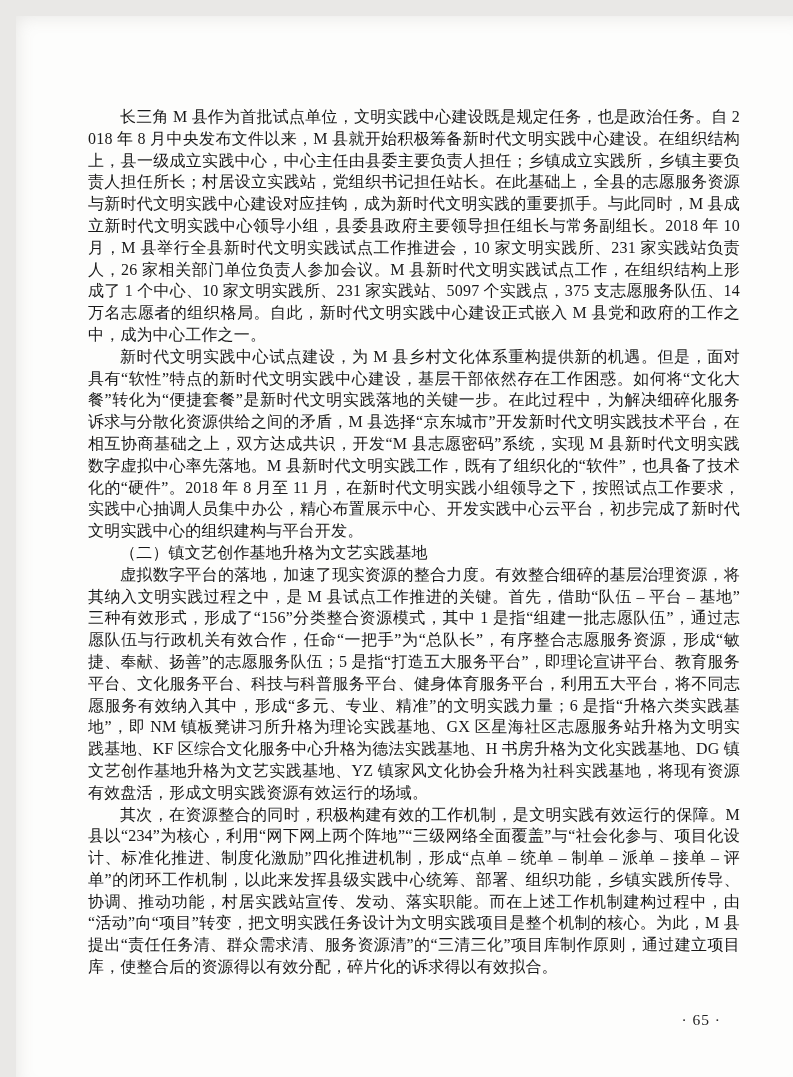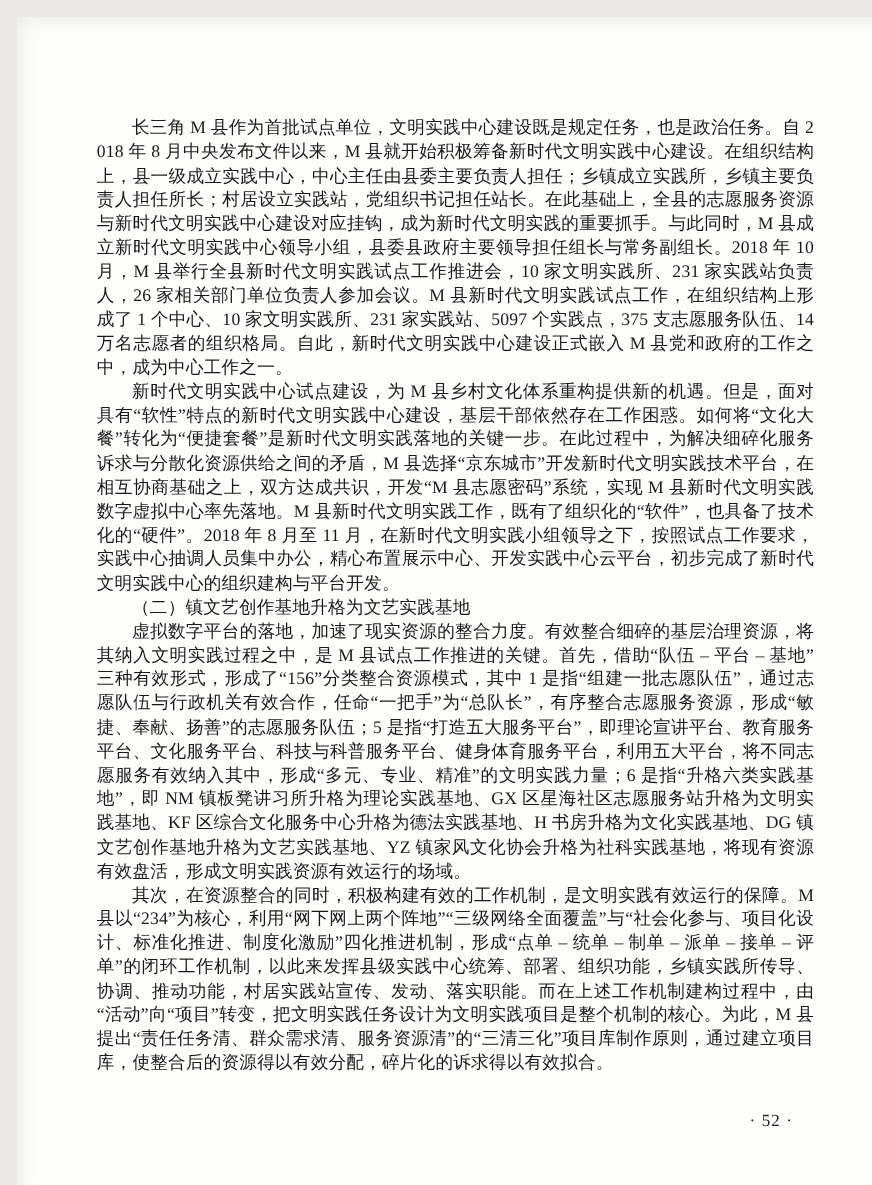--- a/index.html
+++ b/index.html
@@ -51,14 +51,14 @@
 <body>
 
 <div class="page">
   <div class="text-area">
     <p class="para">长三角 M 县作为首批试点单位，文明实践中心建设既是规定任务，也是政治任务。自 2018 年 8 月中央发布文件以来，M 县就开始积极筹备新时代文明实践中心建设。在组织结构上，县一级成立实践中心，中心主任由县委主要负责人担任；乡镇成立实践所，乡镇主要负责人担任所长；村居设立实践站，党组织书记担任站长。在此基础上，全县的志愿服务资源与新时代文明实践中心建设对应挂钩，成为新时代文明实践的重要抓手。与此同时，M 县成立新时代文明实践中心领导小组，县委县政府主要领导担任组长与常务副组长。2018 年 10 月，M 县举行全县新时代文明实践试点工作推进会，10 家文明实践所、231 家实践站负责人，26 家相关部门单位负责人参加会议。M 县新时代文明实践试点工作，在组织结构上形成了 1 个中心、10 家文明实践所、231 家实践站、5097 个实践点，375 支志愿服务队伍、14 万名志愿者的组织格局。自此，新时代文明实践中心建设正式嵌入 M 县党和政府的工作之中，成为中心工作之一。</p>
     <p class="para">新时代文明实践中心试点建设，为 M 县乡村文化体系重构提供新的机遇。但是，面对具有“软性”特点的新时代文明实践中心建设，基层干部依然存在工作困惑。如何将“文化大餐”转化为“便捷套餐”是新时代文明实践落地的关键一步。在此过程中，为解决细碎化服务诉求与分散化资源供给之间的矛盾，M 县选择“京东城市”开发新时代文明实践技术平台，在相互协商基础之上，双方达成共识，开发“M 县志愿密码”系统，实现 M 县新时代文明实践数字虚拟中心率先落地。M 县新时代文明实践工作，既有了组织化的“软件”，也具备了技术化的“硬件”。2018 年 8 月至 11 月，在新时代文明实践小组领导之下，按照试点工作要求，实践中心抽调人员集中办公，精心布置展示中心、开发实践中心云平台，初步完成了新时代文明实践中心的组织建构与平台开发。</p>
     <p class="section-heading">（二）镇文艺创作基地升格为文艺实践基地</p>
     <p class="para">虚拟数字平台的落地，加速了现实资源的整合力度。有效整合细碎的基层治理资源，将其纳入文明实践过程之中，是 M 县试点工作推进的关键。首先，借助“队伍 – 平台 – 基地”三种有效形式，形成了“156”分类整合资源模式，其中 1 是指“组建一批志愿队伍”，通过志愿队伍与行政机关有效合作，任命“一把手”为“总队长”，有序整合志愿服务资源，形成“敏捷、奉献、扬善”的志愿服务队伍；5 是指“打造五大服务平台”，即理论宣讲平台、教育服务平台、文化服务平台、科技与科普服务平台、健身体育服务平台，利用五大平台，将不同志愿服务有效纳入其中，形成“多元、专业、精准”的文明实践力量；6 是指“升格六类实践基地”，即 NM 镇板凳讲习所升格为理论实践基地、GX 区星海社区志愿服务站升格为文明实践基地、KF 区综合文化服务中心升格为德法实践基地、H 书房升格为文化实践基地、DG 镇文艺创作基地升格为文艺实践基地、YZ 镇家风文化协会升格为社科实践基地，将现有资源有效盘活，形成文明实践资源有效运行的场域。</p>
     <p class="para">其次，在资源整合的同时，积极构建有效的工作机制，是文明实践有效运行的保障。M 县以“234”为核心，利用“网下网上两个阵地”“三级网络全面覆盖”与“社会化参与、项目化设计、标准化推进、制度化激励”四化推进机制，形成“点单 – 统单 – 制单 – 派单 – 接单 – 评单”的闭环工作机制，以此来发挥县级实践中心统筹、部署、组织功能，乡镇实践所传导、协调、推动功能，村居实践站宣传、发动、落实职能。而在上述工作机制建构过程中，由“活动”向“项目”转变，把文明实践任务设计为文明实践项目是整个机制的核心。为此，M 县提出“责任任务清、群众需求清、服务资源清”的“三清三化”项目库制作原则，通过建立项目库，使整合后的资源得以有效分配，碎片化的诉求得以有效拟合。</p>
   </div>
-  <div class="page-number">· 52 ·</div>
+  <div class="page-number">· 65 ·</div>
 </div>
 
 </body></html>

